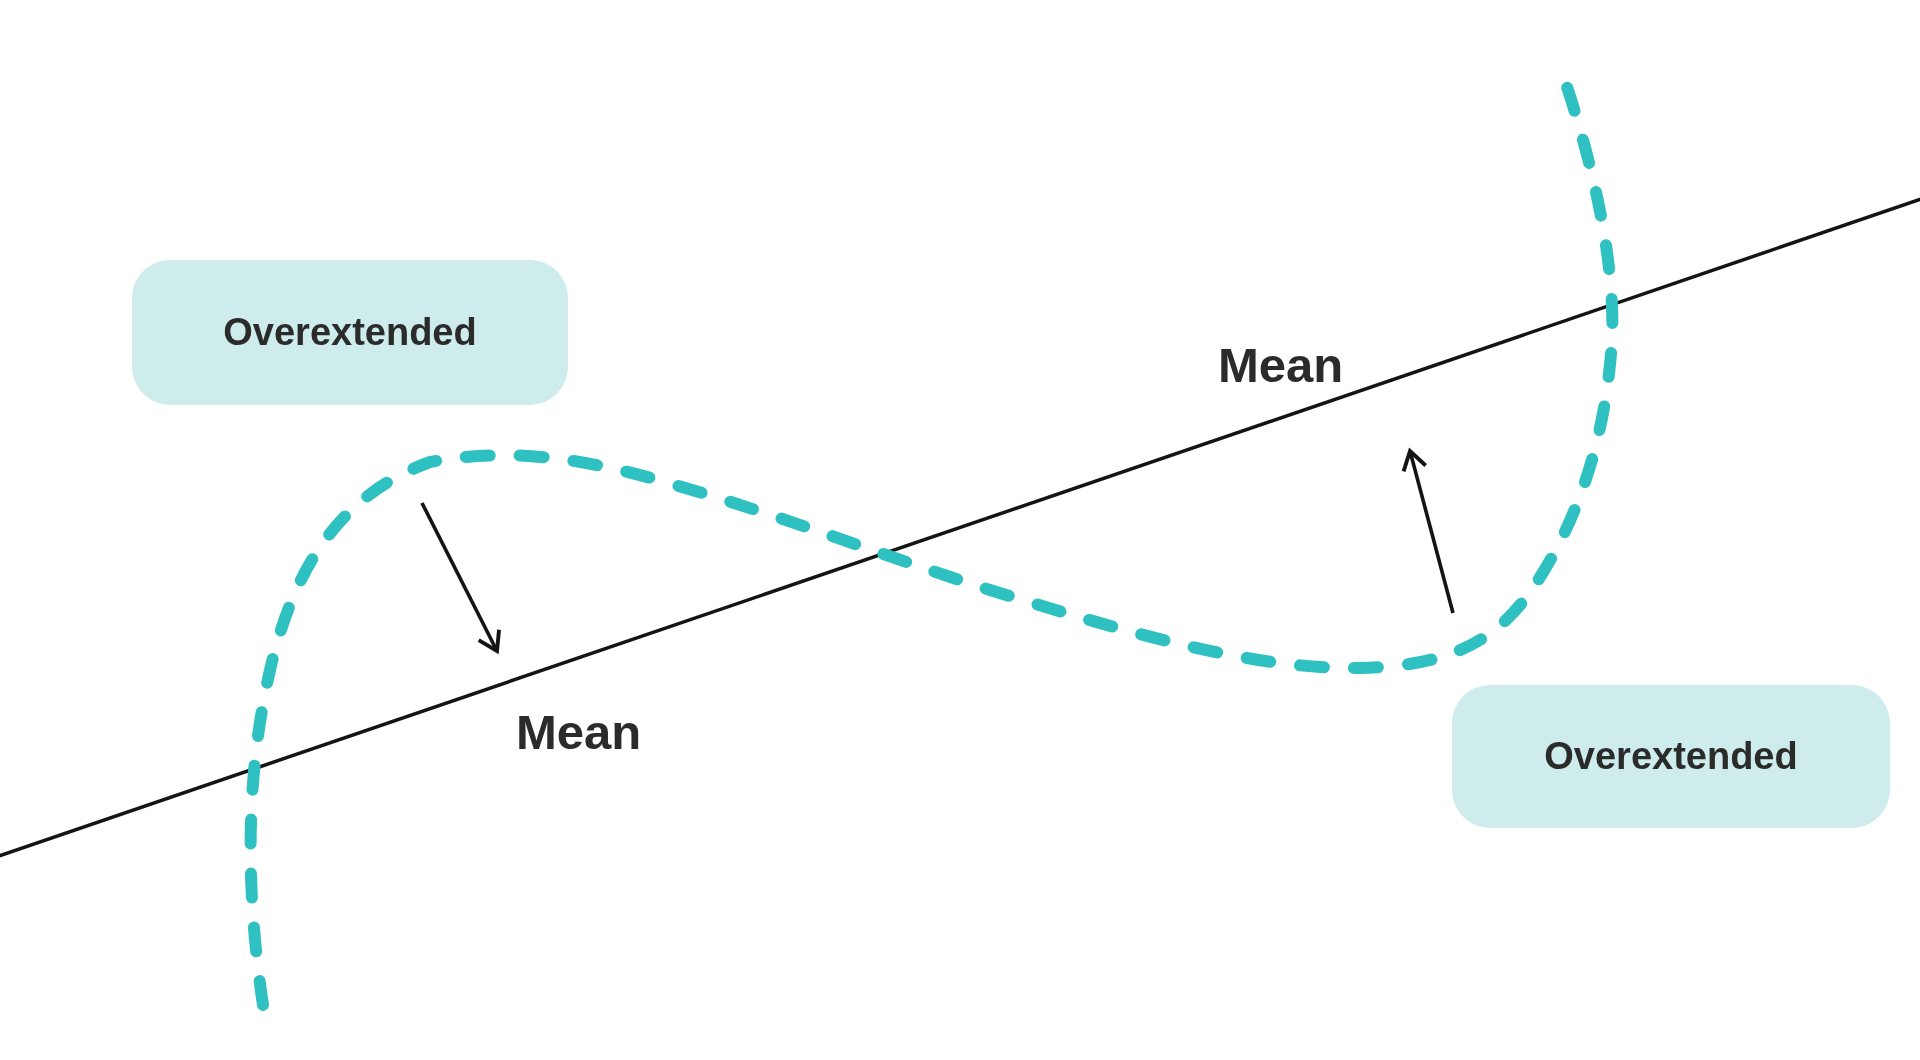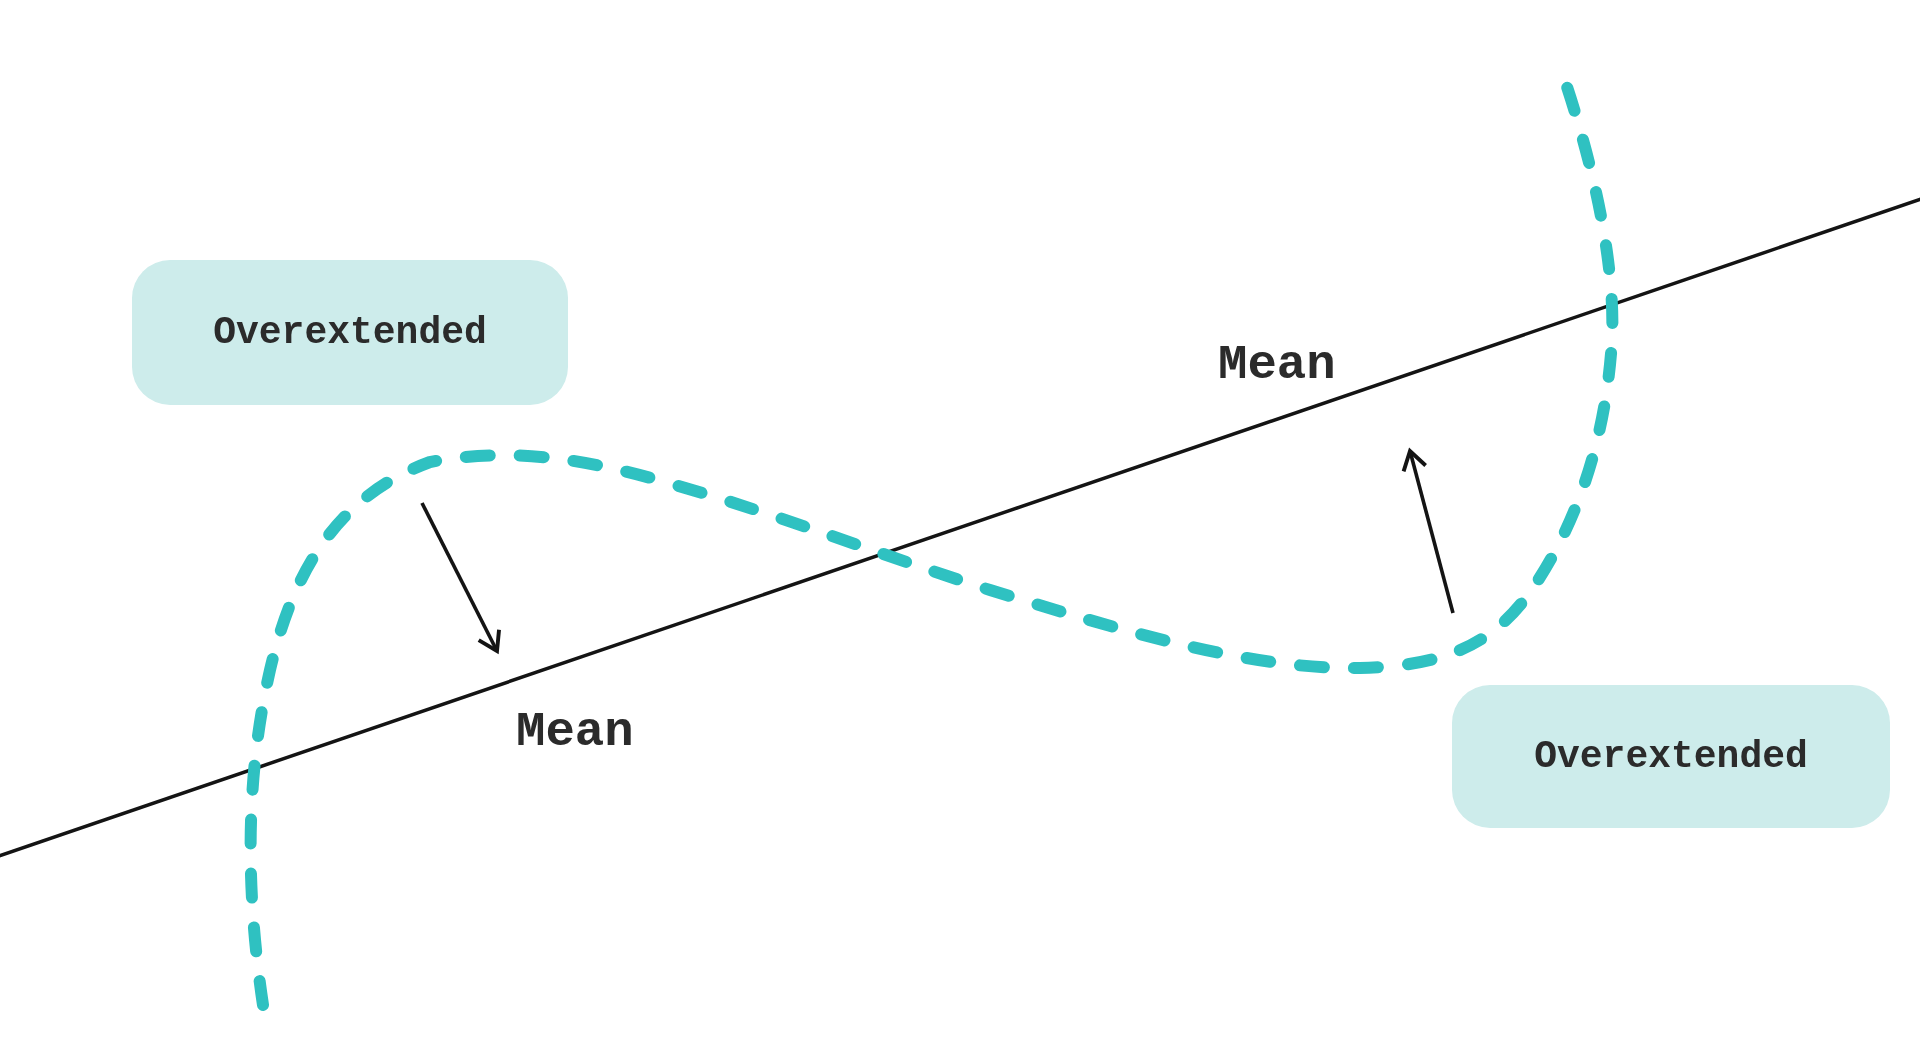--- a/index.html
+++ b/index.html
@@ -5,21 +5,21 @@
   :root{
     --c-curve:#2fc1c1;
     --c-badge_bg:#cdeceb;
     --c-line:#141414;
     --c-text:#2b2b2b;
     --c-background:#ffffff;
   }
   *{margin:0;padding:0;box-sizing:border-box;}
   html,body{width:1920px;height:1060px;overflow:hidden;background:var(--c-background);}
   body{font-family:"Liberation Sans", sans-serif;}
-  .stage{position:relative;width:1920px;height:1043px;background:var(--c-background);font-family:Liberation Mono, monospace;}
+  .stage{position:relative;width:1920px;height:1043px;background:var(--c-background);}
   .stage svg{position:absolute;left:0;top:0;}
   .mean-line{stroke:var(--c-line);stroke-width:3.5;fill:none;}
   .price-curve{stroke:var(--c-curve);stroke-width:12;fill:none;stroke-linecap:round;stroke-dasharray:24 30;}
   .ann-arrow{stroke:var(--c-line);stroke-width:3.6;fill:none;}
   .arrow-head{stroke:var(--c-line);fill:none;}
   .badge{
     position:absolute;
     display:flex;align-items:center;justify-content:center;
     background:var(--c-badge_bg);
     color:var(--c-text);

